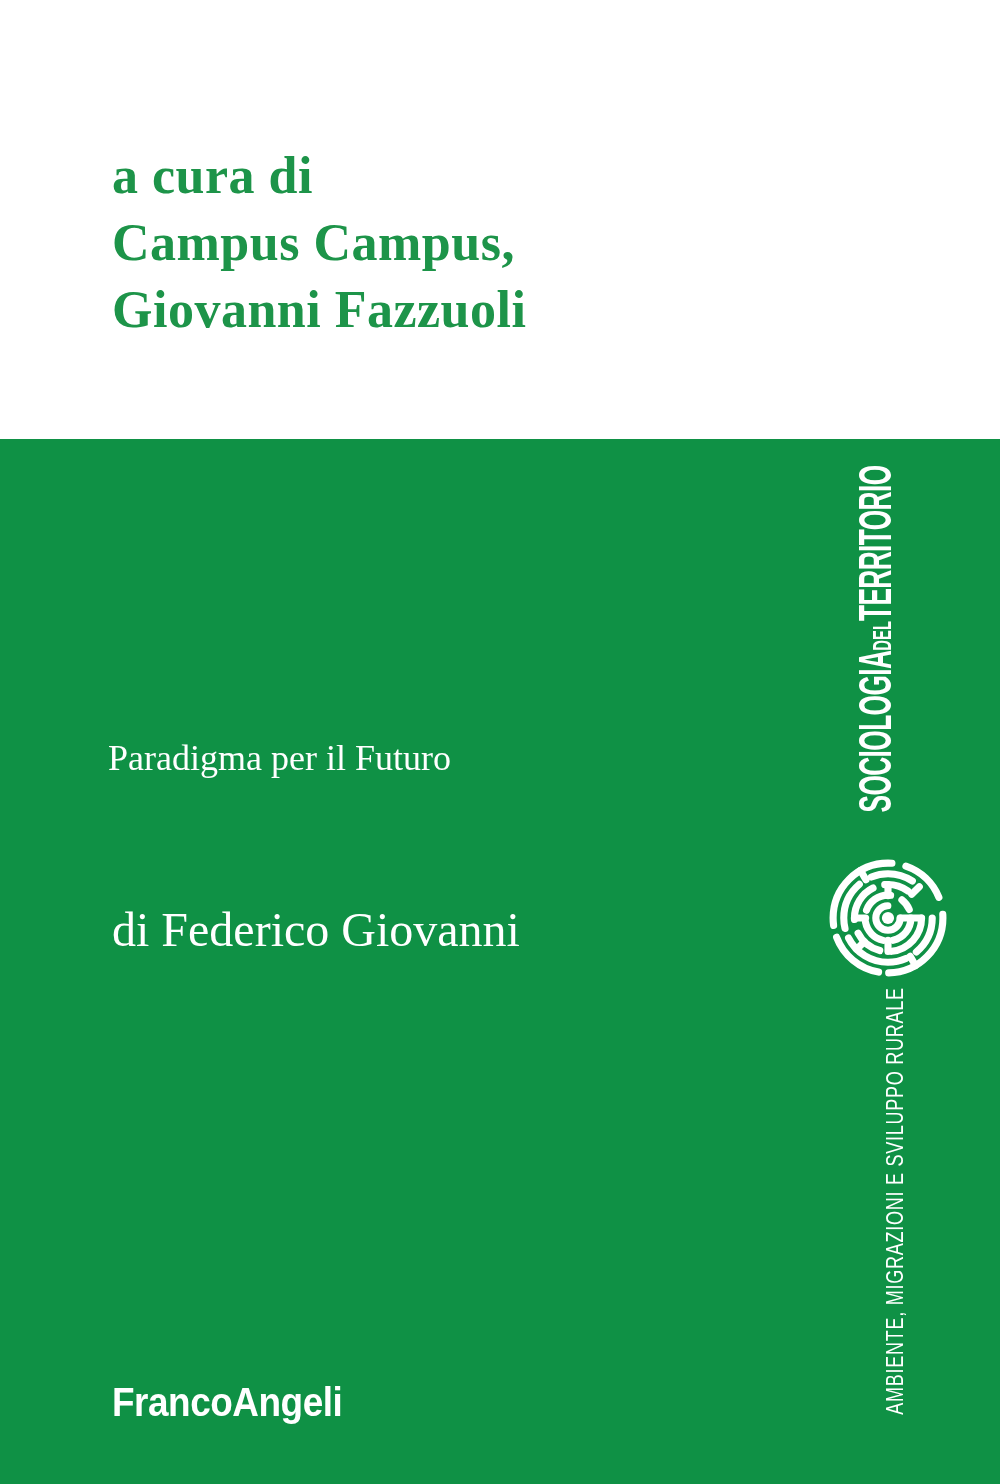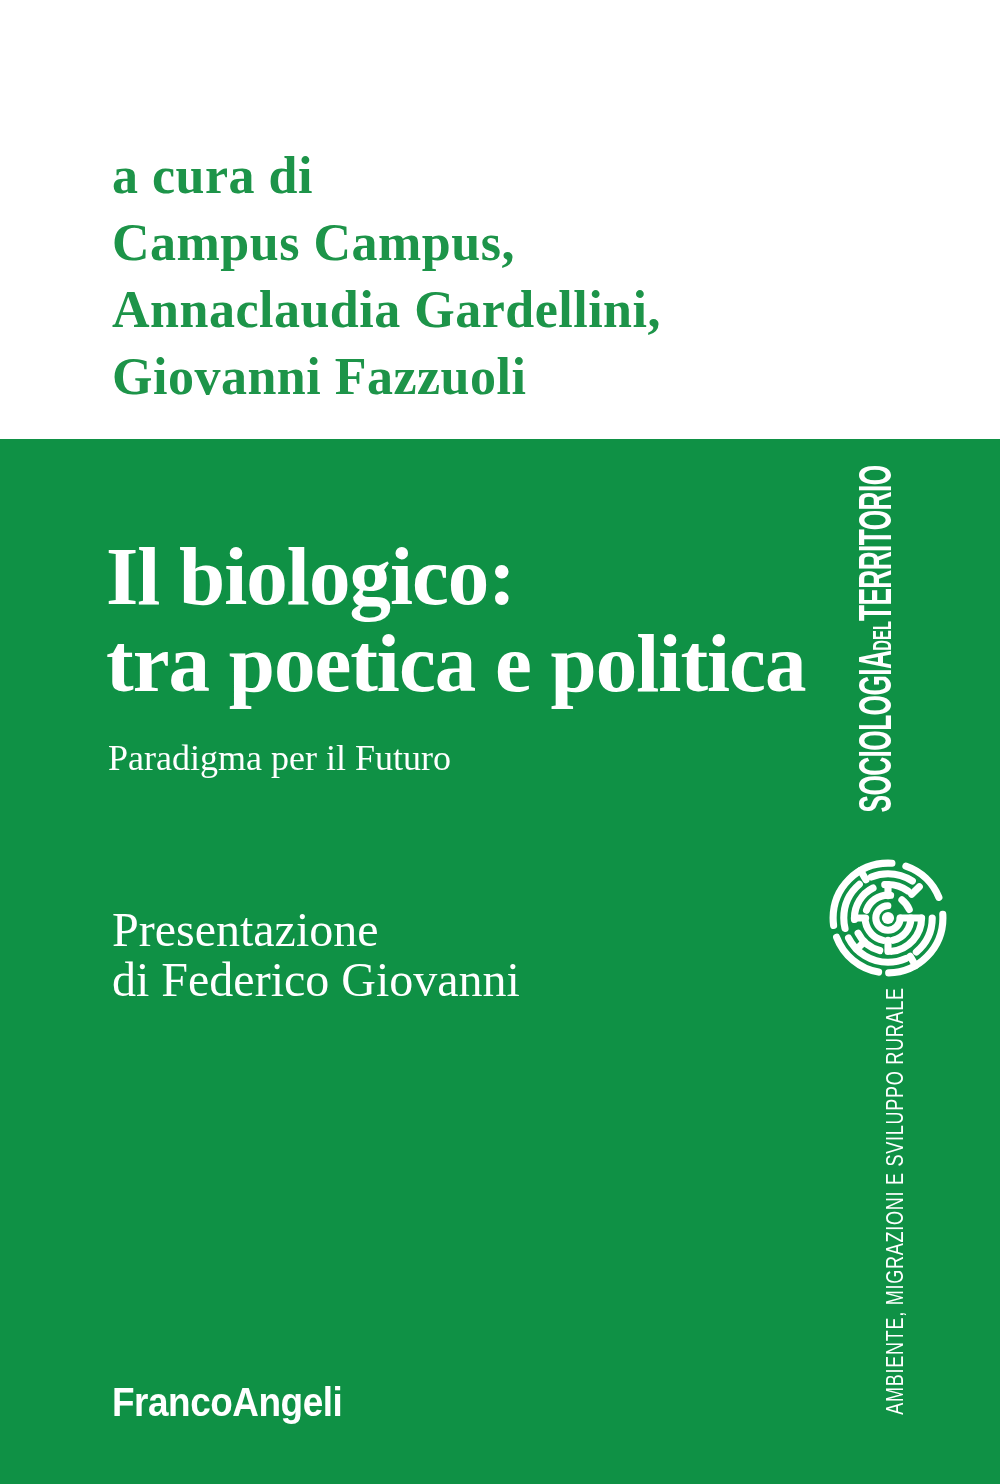--- a/index.html
+++ b/index.html
@@ -128,36 +128,30 @@
 </style>
 </head>
 <body>
 
 <div class="page">
 
   <div class="top-band">
     <div class="editors">
       <div>a cura di</div>
       <div>Campus Campus,</div>
-      <div>Annaclaudia Gardellini,</div>
       <div>Giovanni Fazzuoli</div>
     </div>
   </div>
 
   <div class="green-band"></div>
 
-  <h1 class="book-title">
-    <span>Il biologico:</span><br>
-    <span>tra poetica e politica</span>
-  </h1>
 
   <div class="book-subtitle">Paradigma per il Futuro</div>
 
   <div class="presentation">
-    <div>Presentazione</div>
     <div>di Federico Giovanni</div>
   </div>
 
   <div class="publisher">FrancoAngeli</div>
 
   <div class="spine-title-box">
     <div class="spine-title"><span>SOCIOLOGIA</span><span class="small-word">DEL</span><span>TERRITORIO</span></div>
   </div>
 
   <div class="maze-box">

